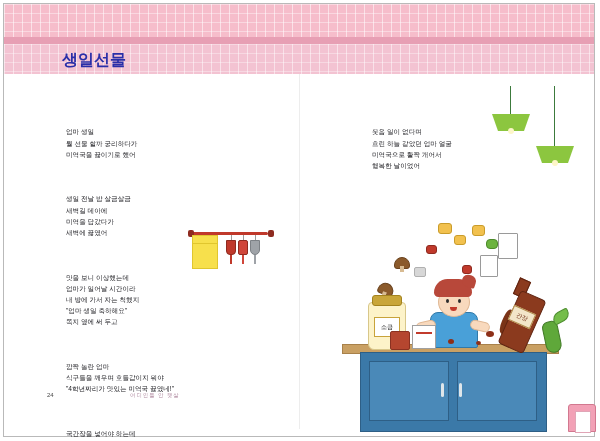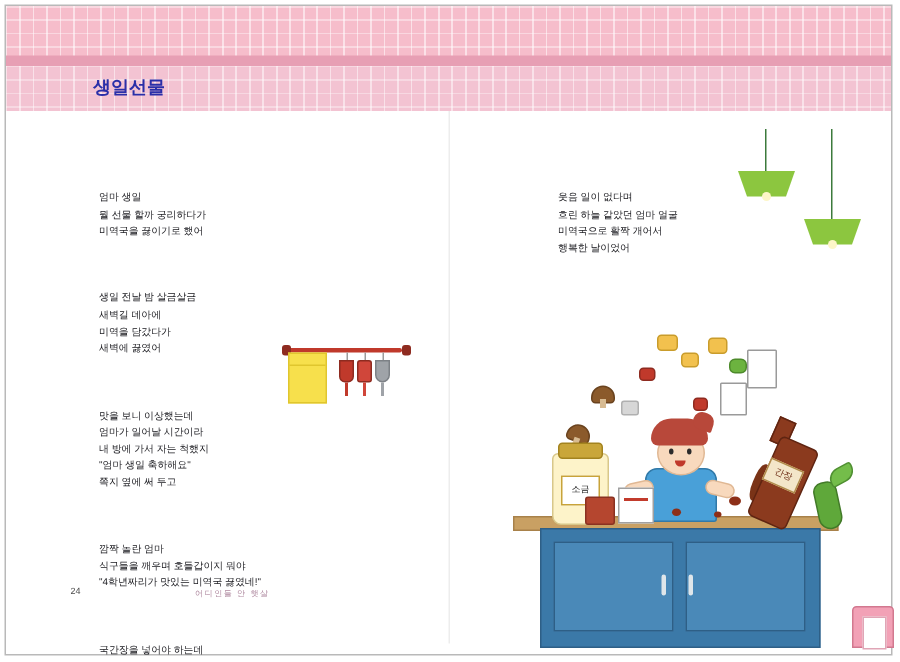--- a/index.html
+++ b/index.html
@@ -71,21 +71,21 @@
     position: absolute;
     left: 0; top: 0; width: 100%; height: 100%;
     background-image:
       repeating-linear-gradient(to right, rgba(255,255,255,0.5) 0px, rgba(255,255,255,0.5) 1px, transparent 1px, transparent 9px),
       repeating-linear-gradient(to bottom, rgba(255,255,255,0.35) 0px, rgba(255,255,255,0.35) 1px, transparent 1px, transparent 9px);
   }
   .doc-title {
     position: absolute;
     left: 62px;
     top: 50px;
-    font-size: 12px;
+    font-size: 16px;
     font-weight: bold;
     color: #2a2fa8;
     letter-spacing: 0px;
     white-space: nowrap;
   }
 
   
   .gutter {
     position: absolute;
     left: 299px;

